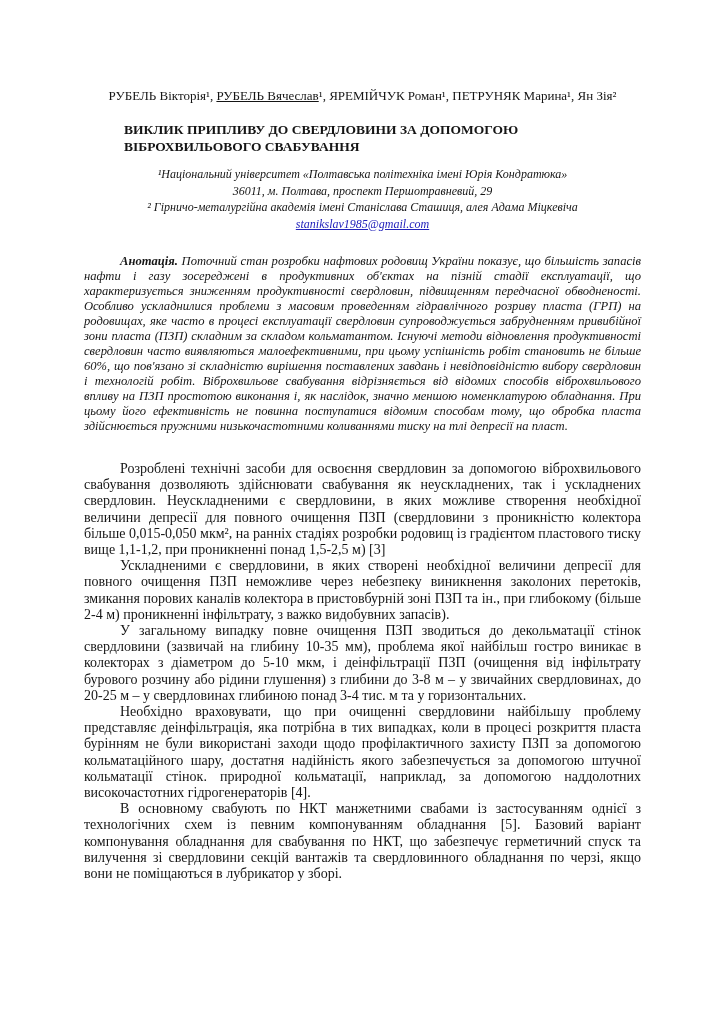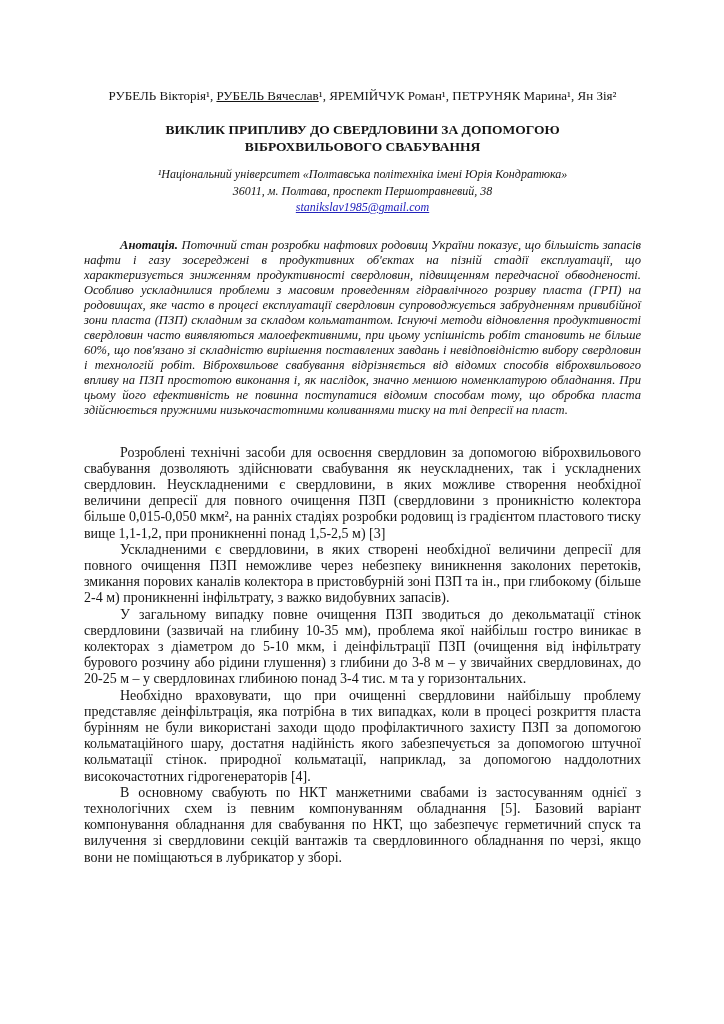--- a/index.html
+++ b/index.html
@@ -22,21 +22,21 @@
   .authors {
     text-align: center;
     font-size: 13px;
     line-height: 16px;
     margin: 0;
   }
   .authors .underlined {
     text-decoration: underline;
   }
   .paper-title {
-    text-align: center;
+    text-align: left;
     font-size: 13.5px;
     font-weight: bold;
     line-height: 17px;
     margin: 17px 40px 0 40px;
   }
   .affiliations {
     text-align: center;
     font-style: italic;
     font-size: 12px;
     line-height: 16.5px;
@@ -86,21 +86,22 @@
 <body>
 
 <div class="page">
 
   <p class="authors"><span>РУБЕЛЬ Вікторія¹, </span><span class="underlined">РУБЕЛЬ Вячеслав</span><span>¹, ЯРЕМІЙЧУК Роман¹, ПЕТРУНЯК Марина¹, Ян Зія²</span></p>
 
   <h1 class="paper-title">ВИКЛИК ПРИПЛИВУ ДО СВЕРДЛОВИНИ ЗА ДОПОМОГОЮ ВІБРОХВИЛЬОВОГО СВАБУВАННЯ</h1>
 
   <div class="affiliations">
     <p class="aff-line">¹Національний університет «Полтавська політехніка імені Юрія Кондратюка»</p>
-    <p class="aff-line">36011, м. Полтава, проспект Першотравневий, 38</p>
+    <p class="aff-line">36011, м. Полтава, проспект Першотравневий, 29</p>
+    <p class="aff-line">² Гірничо-металургійна академія імені Станіслава Сташиця, алея Адама Міцкевіча</p>
     <p class="aff-line"><a class="email-link" style="color: rgb(34, 34, 187);">stanikslav1985@gmail.com</a></p>
   </div>
 
   <p class="abstract"><span class="abstract-label">Анотація.</span><span> Поточний стан розробки нафтових родовищ України показує, що більшість запасів нафти і газу зосереджені в продуктивних об'єктах на пізній стадії експлуатації, що характеризується зниженням продуктивності свердловин, підвищенням передчасної обводненості. Особливо ускладнилися проблеми з масовим проведенням гідравлічного розриву пласта (ГРП) на родовищах, яке часто в процесі експлуатації свердловин супроводжується забрудненням привибійної зони пласта (ПЗП) складним за складом кольматантом. Існуючі методи відновлення продуктивності свердловин часто виявляються малоефективними, при цьому успішність робіт становить не більше 60%, що пов'язано зі складністю вирішення поставлених завдань і невідповідністю вибору свердловин і технологій робіт.  Віброхвильове свабування відрізняється від відомих способів віброхвильового впливу на ПЗП простотою виконання і, як наслідок, значно меншою номенклатурою обладнання. При цьому його ефективність не повинна поступатися відомим способам тому, що обробка пласта здійснюється пружними низькочастотними коливаннями тиску на тлі депресії на пласт.</span></p>
 
   <div class="body-text">
       <p class="body-par">Розроблені технічні засоби для освоєння свердловин за допомогою віброхвильового свабування дозволяють здійснювати свабування як неускладнених, так і ускладнених свердловин. Неускладненими є свердловини, в яких можливе створення необхідної величини депресії для повного очищення ПЗП (свердловини з проникністю колектора більше 0,015-0,050 мкм², на ранніх стадіях розробки родовищ із градієнтом пластового тиску вище 1,1-1,2, при проникненні понад 1,5-2,5 м) [3]</p>
       <p class="body-par">Ускладненими є свердловини, в яких створені необхідної величини депресії для повного очищення ПЗП неможливе через небезпеку виникнення заколоних перетоків, змикання порових каналів колектора в пристовбурній зоні ПЗП та ін., при глибокому (більше 2-4 м) проникненні інфільтрату, з важко видобувних запасів).</p>
       <p class="body-par">У загальному випадку повне очищення ПЗП зводиться до декольматації стінок свердловини (зазвичай на глибину 10-35 мм), проблема якої найбільш гостро виникає в колекторах з діаметром до 5-10 мкм, і деінфільтрації ПЗП (очищення від інфільтрату бурового розчину або рідини глушення) з глибини до 3-8 м – у звичайних свердловинах, до 20-25 м – у свердловинах глибиною понад 3-4 тис. м та у горизонтальних.</p>
       <p class="body-par">Необхідно враховувати, що при очищенні свердловини найбільшу проблему представляє деінфільтрація, яка потрібна в тих випадках, коли в процесі розкриття пласта бурінням не були використані заходи щодо профілактичного захисту ПЗП за допомогою кольматаційного шару, достатня надійність якого забезпечується за допомогою штучної кольматації стінок. природної кольматації, наприклад, за допомогою наддолотних високочастотних гідрогенераторів [4].</p>

